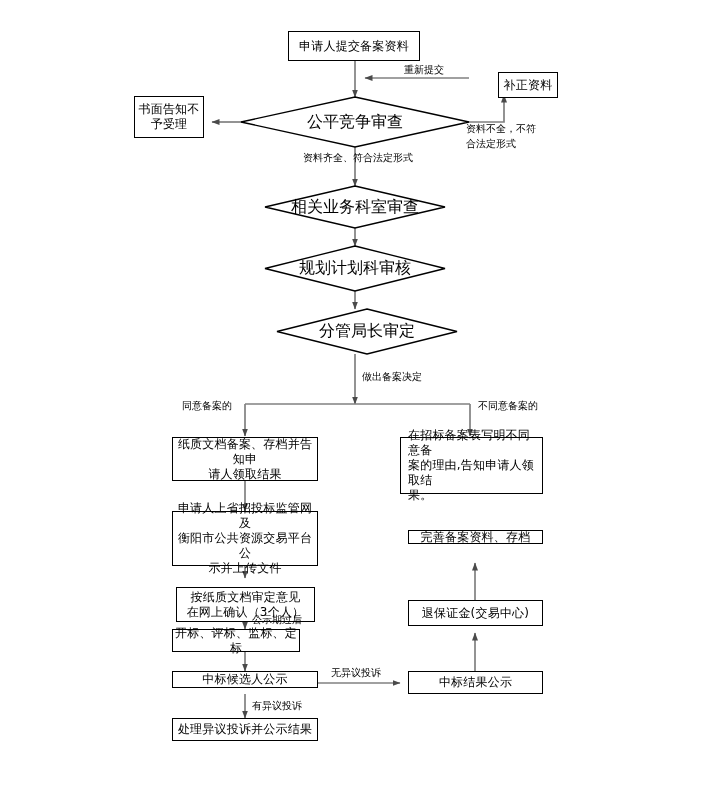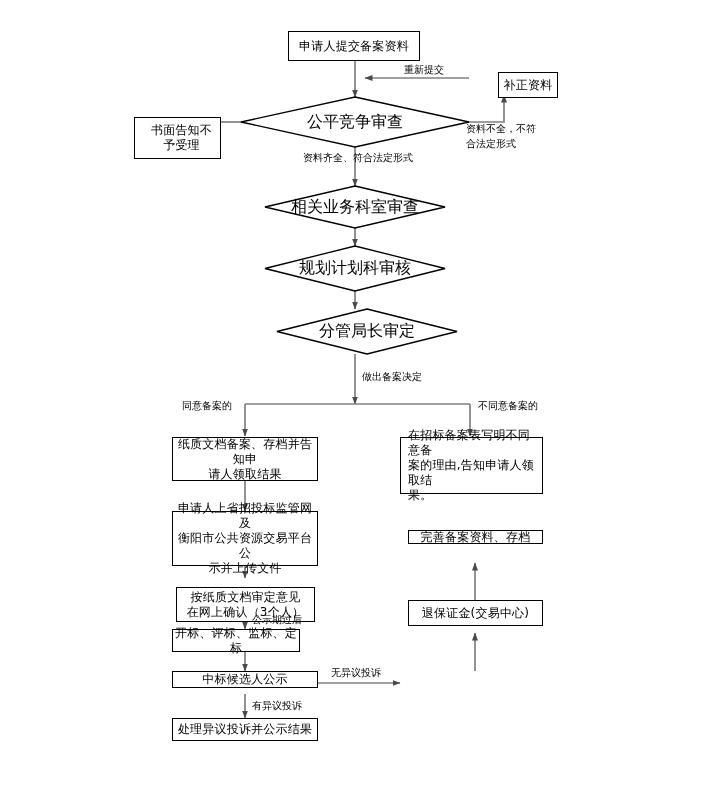--- a/index.html
+++ b/index.html
@@ -135,21 +135,21 @@
   </svg>
 
   <div class="node box" style="left:288px; top:31px; width:132px; height:30px;">
     <span>申请人提交备案资料</span>
   </div>
 
   <div class="node box" style="left:474px; top:72px; width:60px; height:26px;margin-left:24px;">
     <span>补正资料</span>
   </div>
 
-  <div class="node box" style="left:134px; top:117px; width:87px; height:42px;padding-left:8px;">
+  <div class="node box" style="left:134px; top:96px; width:70px; height:42px;">
     <span>书面告知不
 予受理</span>
   </div>
 
   <div class="diamond-wrap" style="left:241px; top:97px; width:228px; height:50px;">
     <svg width="228" height="50" viewBox="0 0 228 50">
       <polygon points="114,0 228,25 114,50 0,25" fill="#ffffff" stroke="#000000" stroke-width="1.3"></polygon>
     </svg>
     <div class="diamond-label">公平竞争审查</div>
   </div>
@@ -202,20 +202,23 @@
   </div>
 
   <div class="node box" style="left:172px; top:671px; width:146px; height:17px;">
     <span>中标候选人公示</span>
   </div>
 
   <div class="node box" style="left:172px; top:718px; width:146px; height:23px;">
     <span>处理异议投诉并公示结果</span>
   </div>
 
+  <div class="node box" style="left:408px; top:671px; width:135px; height:23px;">
+    <span>中标结果公示</span>
+  </div>
 
   <div class="node box" style="left:408px; top:600px; width:135px; height:26px;">
     <span>退保证金(交易中心)</span>
   </div>
 
   <div class="node box" style="left:408px; top:530px; width:135px; height:14px;">
     <span>完善备案资料、存档</span>
   </div>
 
   <div class="edge-label" style="left:404px; top:62px;">重新提交</div>

